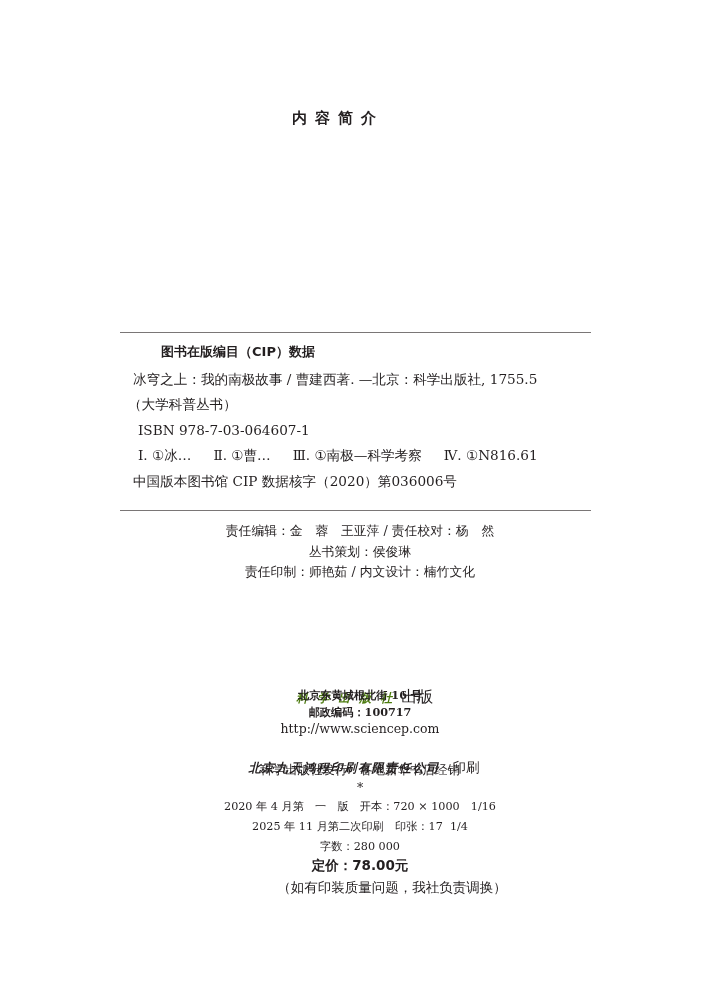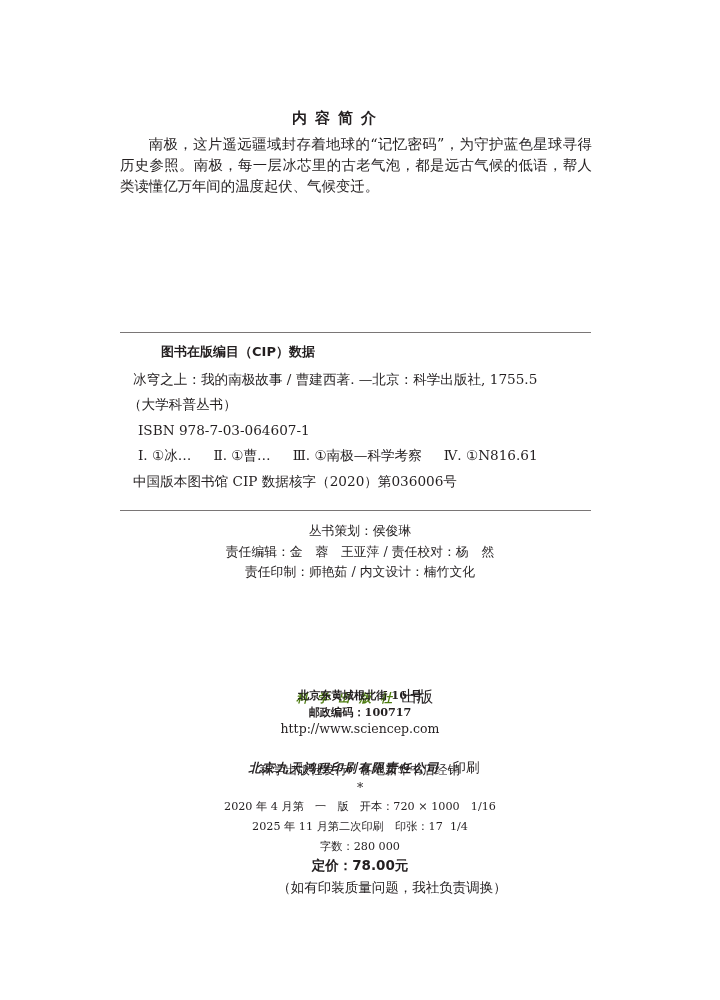--- a/index.html
+++ b/index.html
@@ -111,39 +111,38 @@
     line-height: 20px;
     padding-left: 32px;
   }
 </style>
 </head>
 <body>
 
 <div class="abs title">内容简介</div>
 
 <div class="abs summary">
-  <p>南极，这片遥远疆域封存着地球的“记忆密码”，为守护蓝色星球寻得历史参照。南极，每一层冰芯里的古老气泡，都是远古气候的低语，帮人类读懂亿万年间的温度起伏、气候变迁。</p>
 </div>
 
 <div class="abs divider" style="top:332px;"></div>
 
 <div class="abs cip-head">图书在版编目（CIP）数据</div>
 <div class="abs cip-line" style="top:369px;">冰穹之上：我的南极故事 / 曹建西著. —北京：科学出版社, 1755.5</div>
 <div class="abs cip-line" style="top:394px; left:128px;">（大学科普丛书）</div>
 <div class="abs cip-line indent" style="top:420px;">ISBN 978-7-03-064607-1</div>
 <div class="abs cip-line indent" style="top:445px;">
   <span>Ⅰ. ①冰…</span><span class="gap"></span><span>Ⅱ. ①曹…</span><span class="gap"></span><span>Ⅲ. ①南极—科学考察</span><span class="gap"></span><span>Ⅳ. ①N816.61</span>
 </div>
 <div class="abs cip-line" style="top:471px;">中国版本图书馆 CIP 数据核字（2020）第036006号</div>
 
 <div class="abs divider" style="top:510px;"></div>
 
 <div class="abs credits">
+  <div>责任编辑：金　蓉　王亚萍 / 责任校对：杨　然</div>
   <div>丛书策划：侯俊琳</div>
-  <div>责任编辑：金　蓉　王亚萍 / 责任校对：杨　然</div>
   <div>责任印制：师艳茹 / 内文设计：楠竹文化</div>
 </div>
 
 <div class="abs imprint logo-row">
   <span class="logo-calli">科学出版社</span><span class="logo-suffix">出版</span>
 </div>
 <div class="abs imprint small" style="top:686px; font-weight:bold;">北京东黄城根北街 16 号</div>
 <div class="abs imprint small" style="top:703px; font-weight:bold;">邮政编码：100717</div>
 <div class="abs imprint mid" style="top:719px;">http://www.sciencep.com</div>
 <div class="abs imprint mid" style="top:739px;">

